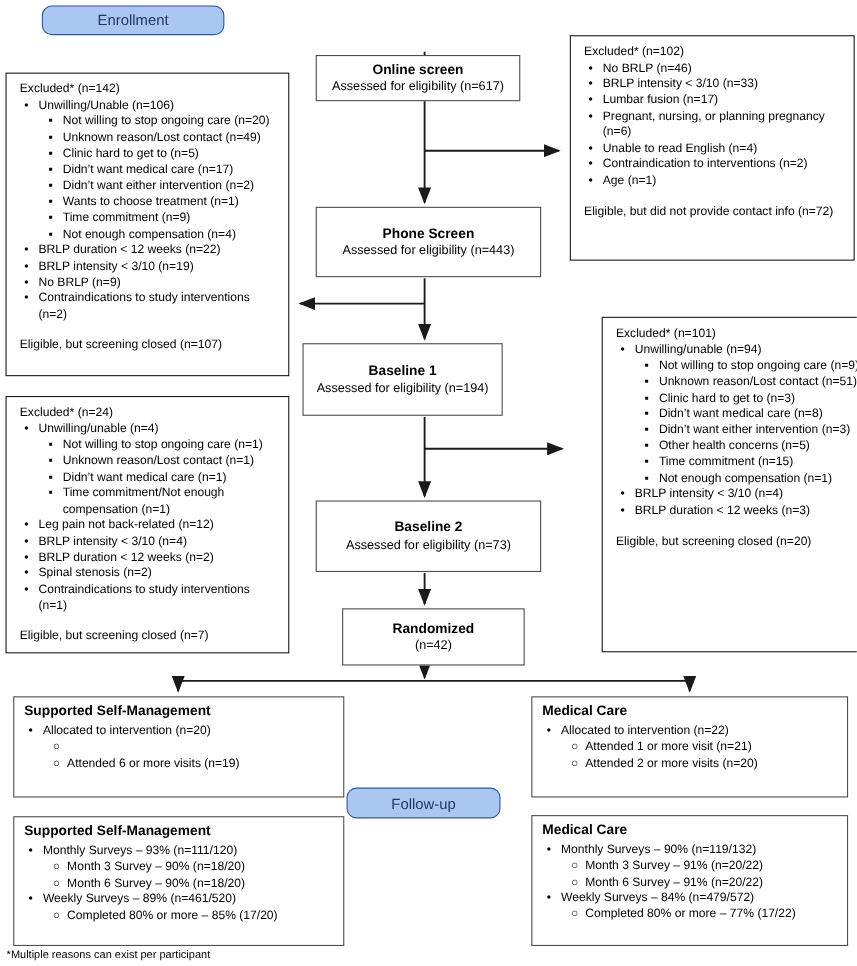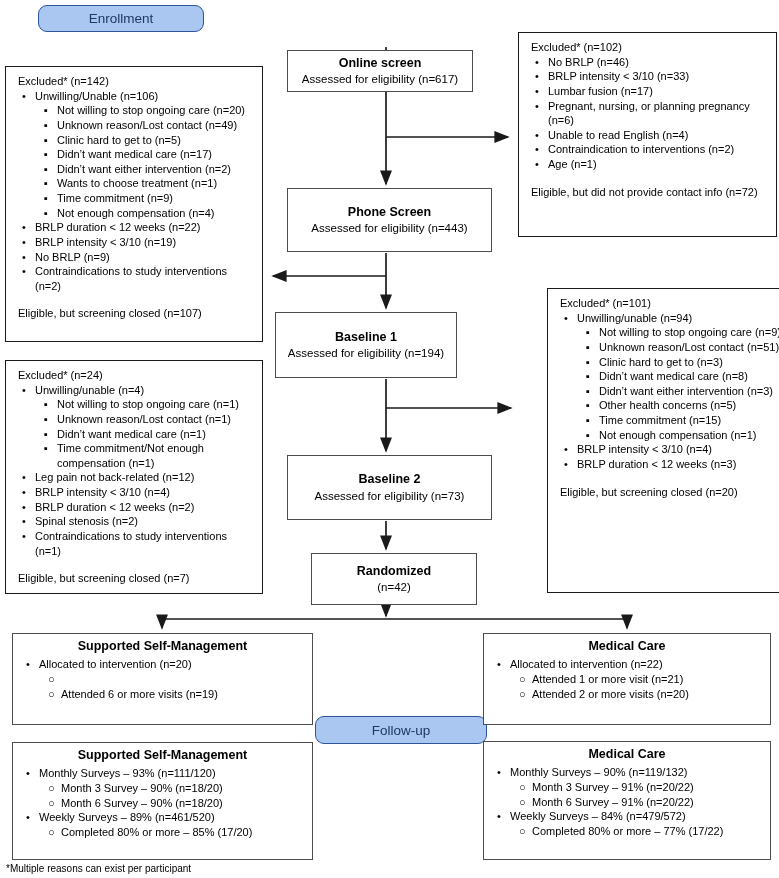--- a/index.html
+++ b/index.html
@@ -11,21 +11,21 @@
          color:#1f3864;font-size:13.5px;box-sizing:border-box;}
   .fbox{position:absolute;background:#fff;border:1.6px solid #4d4d4d;box-sizing:border-box;
         display:flex;flex-direction:column;align-items:center;justify-content:center;
         text-align:center;gap:1px;}
   .ft{font-weight:bold;font-size:12.5px;line-height:1.25;}
   .fs{font-size:11.5px;line-height:1.25;}
   .xbox{position:absolute;background:#fff;border:1.4px solid #1a1a1a;box-sizing:border-box;
         padding:7px 12px;font-size:11px;line-height:1.33;}
   .tbox{position:absolute;background:#fff;border:1.6px solid #4d4d4d;box-sizing:border-box;
         padding:5px 9px;font-size:11px;line-height:1.36;}
-  .tbox .ft{text-align:center;margin-bottom:2px;}
+  .tbox .ft{margin-bottom:2px;}
   .li{display:flex;}
   .li .blt{flex:0 0 13px;}
   .li .txt{flex:1 1 auto;}
   .li.ind1{padding-left:4px;}
   .li.ind2{padding-left:26px;}
   .li.gap{height:13px;}
   .footnote{position:absolute;font-size:10px;}
 </style>
 </head>
 <body>
@@ -49,21 +49,21 @@
       <line x1="386" y1="606" x2="386" y2="616" marker-end="url(#ah)"></line>
       <line x1="162" y1="619" x2="627" y2="619"></line>
       <line x1="162" y1="619" x2="162" y2="628" marker-end="url(#ah)"></line>
       <line x1="627" y1="619" x2="627" y2="628" marker-end="url(#ah)"></line>
     </g>
   </svg>
 
   <div class="badge" style="left:38px;top:5px;width:166px;height:27px;">
     <span>Enrollment</span>
   </div>
-  <div class="badge" style="left:315px;top:716px;width:172px;height:28px;">
+  <div class="badge" style="left:315px;top:716px;width:140px;height:28px;">
     <span>Follow-up</span>
   </div>
 
   <div class="fbox" style="left:287px;top:5px;width:186px;height:42px;margin-top:45px;">
     <div class="ft">Online screen</div>
     <div class="fs">Assessed for eligibility (n=617)</div>
   </div>
 
   <div class="fbox" style="left:287px;top:188px;width:205px;height:64px;">
     <div class="ft">Phone Screen</div>

